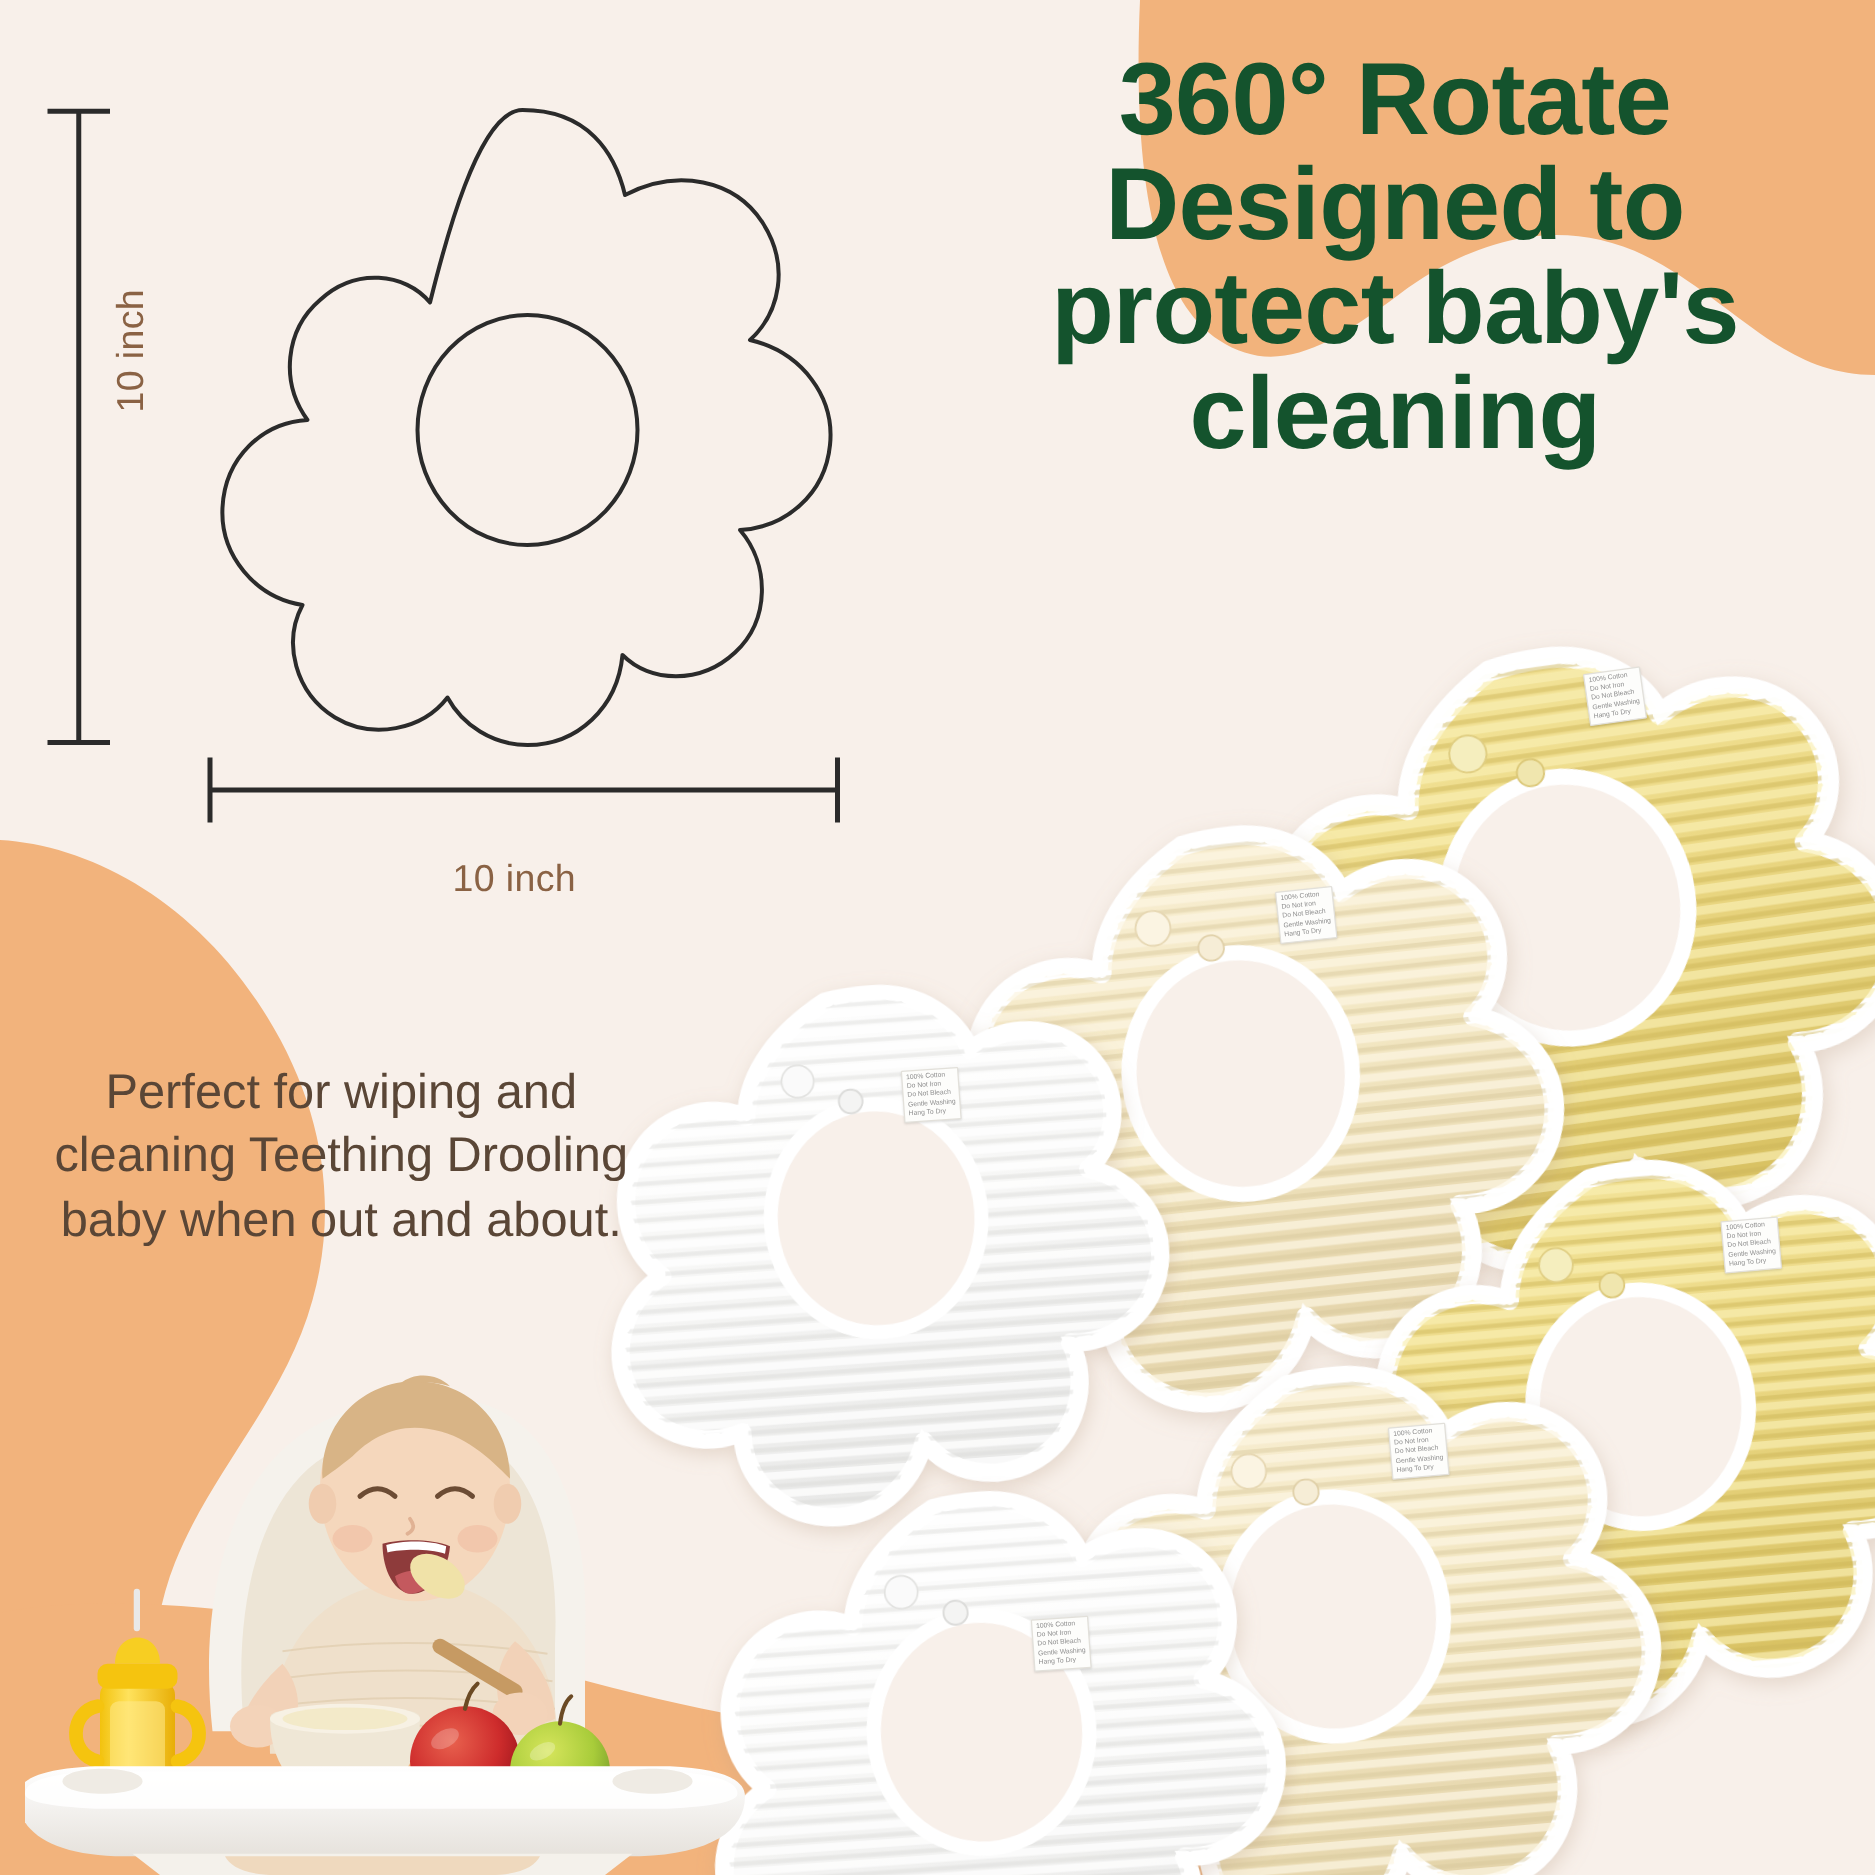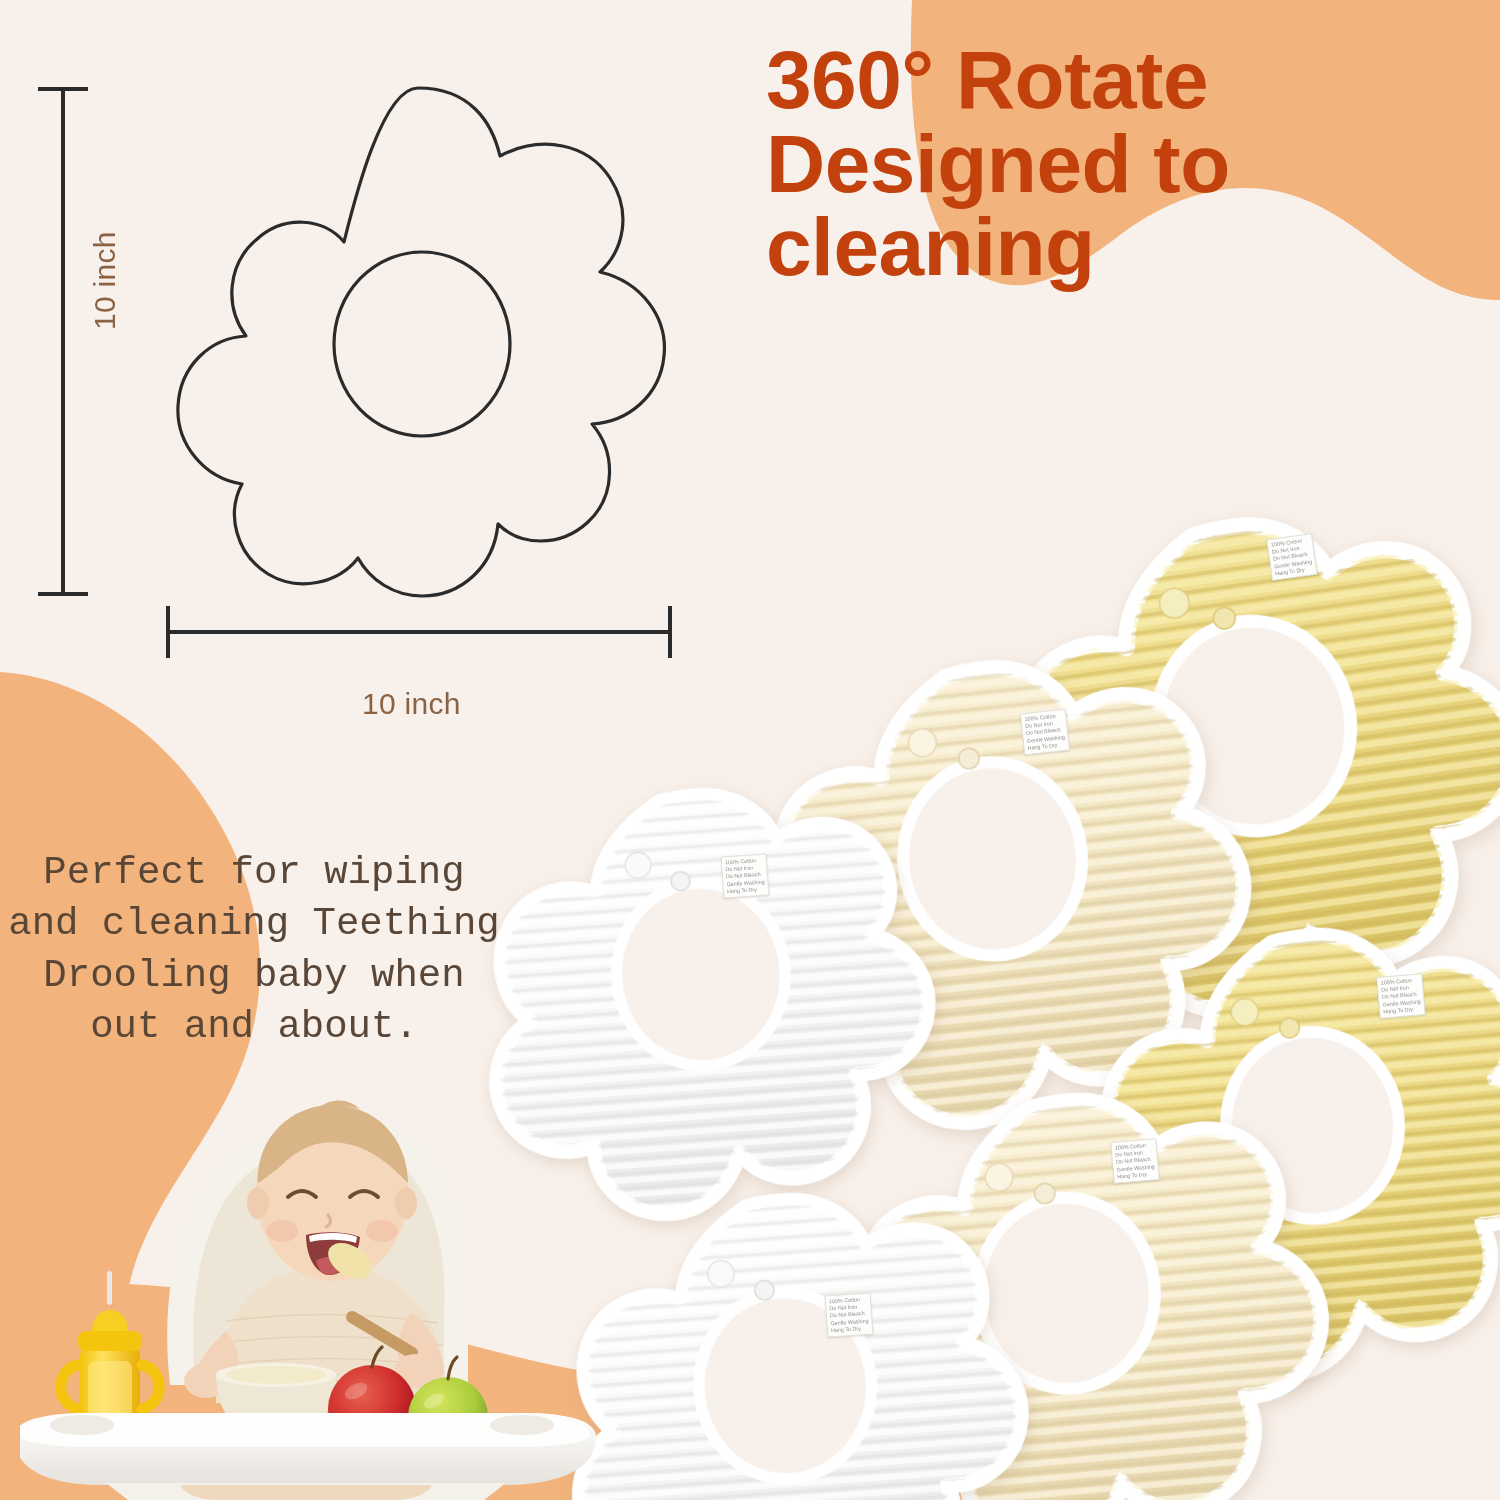--- a/index.html
+++ b/index.html
@@ -9,22 +9,22 @@
     font-family:"Liberation Sans", sans-serif;
     position:relative;
   }
   #stage{position:absolute;inset:0;width:1500px;height:1500px;overflow:hidden;}
   .layer{position:absolute;inset:0;width:1500px;height:1500px;}
   svg{display:block;}
 
   
   #headline{
     position:absolute; right:34px; top:38px; width:700px;
-    text-align:left;
-    color:#c2410c;
+    text-align:center;
+    color:#14532d;
     font-weight:bold;
     font-size:82px;
     line-height:1.02;
     letter-spacing:-0.5px;
     z-index:40;
   }
   #headline .hl-line{display:block;white-space:nowrap;}
 
   
   #diagram{position:absolute;left:22px;top:60px;width:720px;height:650px;z-index:30;}
@@ -37,25 +37,24 @@
     transform:rotate(-90deg);
     transform-origin:left top;
     white-space:nowrap;
   }
   #dim-h-label{
     left:340px; top:627px; white-space:nowrap;
   }
 
   
   #bodycopy{
-    position:absolute;left:4px;top:848px;width:500px;
+    position:absolute;left:23px;top:848px;width:500px;
     text-align:center;color:#5A4636;
     font-size:39px;line-height:1.32;font-weight:normal;
     z-index:35;
-    font-family:Liberation Mono, monospace;
   }
 
   
   #photo{position:absolute;left:20px;top:1085px;width:580px;height:415px;z-index:25;}
 
   
   #bibs{position:absolute;left:0;top:0;width:1500px;height:1500px;z-index:20;}
   .carelabel{position:absolute;z-index:60;}
   .carelabel .cl-box{
     background:#FDFDFB;border:1px solid #E2E0DA;
@@ -134,20 +133,21 @@
         <ellipse cx="400" cy="284" rx="88" ry="92"></ellipse>
       </g>
     </svg>
     <div class="dim-label" id="dim-v-label">10 inch</div>
     <div class="dim-label" id="dim-h-label">10 inch</div>
   </div>
 
   <div id="headline">
     <span class="hl-line">360° Rotate</span>
     <span class="hl-line">Designed to</span>
+    <span class="hl-line">protect baby's</span>
     <span class="hl-line">cleaning</span>
   </div>
 
   <div id="bodycopy">Perfect for wiping and cleaning Teething Drooling baby when out and about.</div>
 
   <div id="photo">
     <svg width="580" height="415" viewBox="0 0 580 415" aria-hidden="true">
       <defs>
         <clipPath id="photoClip">
             <rect x="0" y="0" width="580" height="415"></rect>

